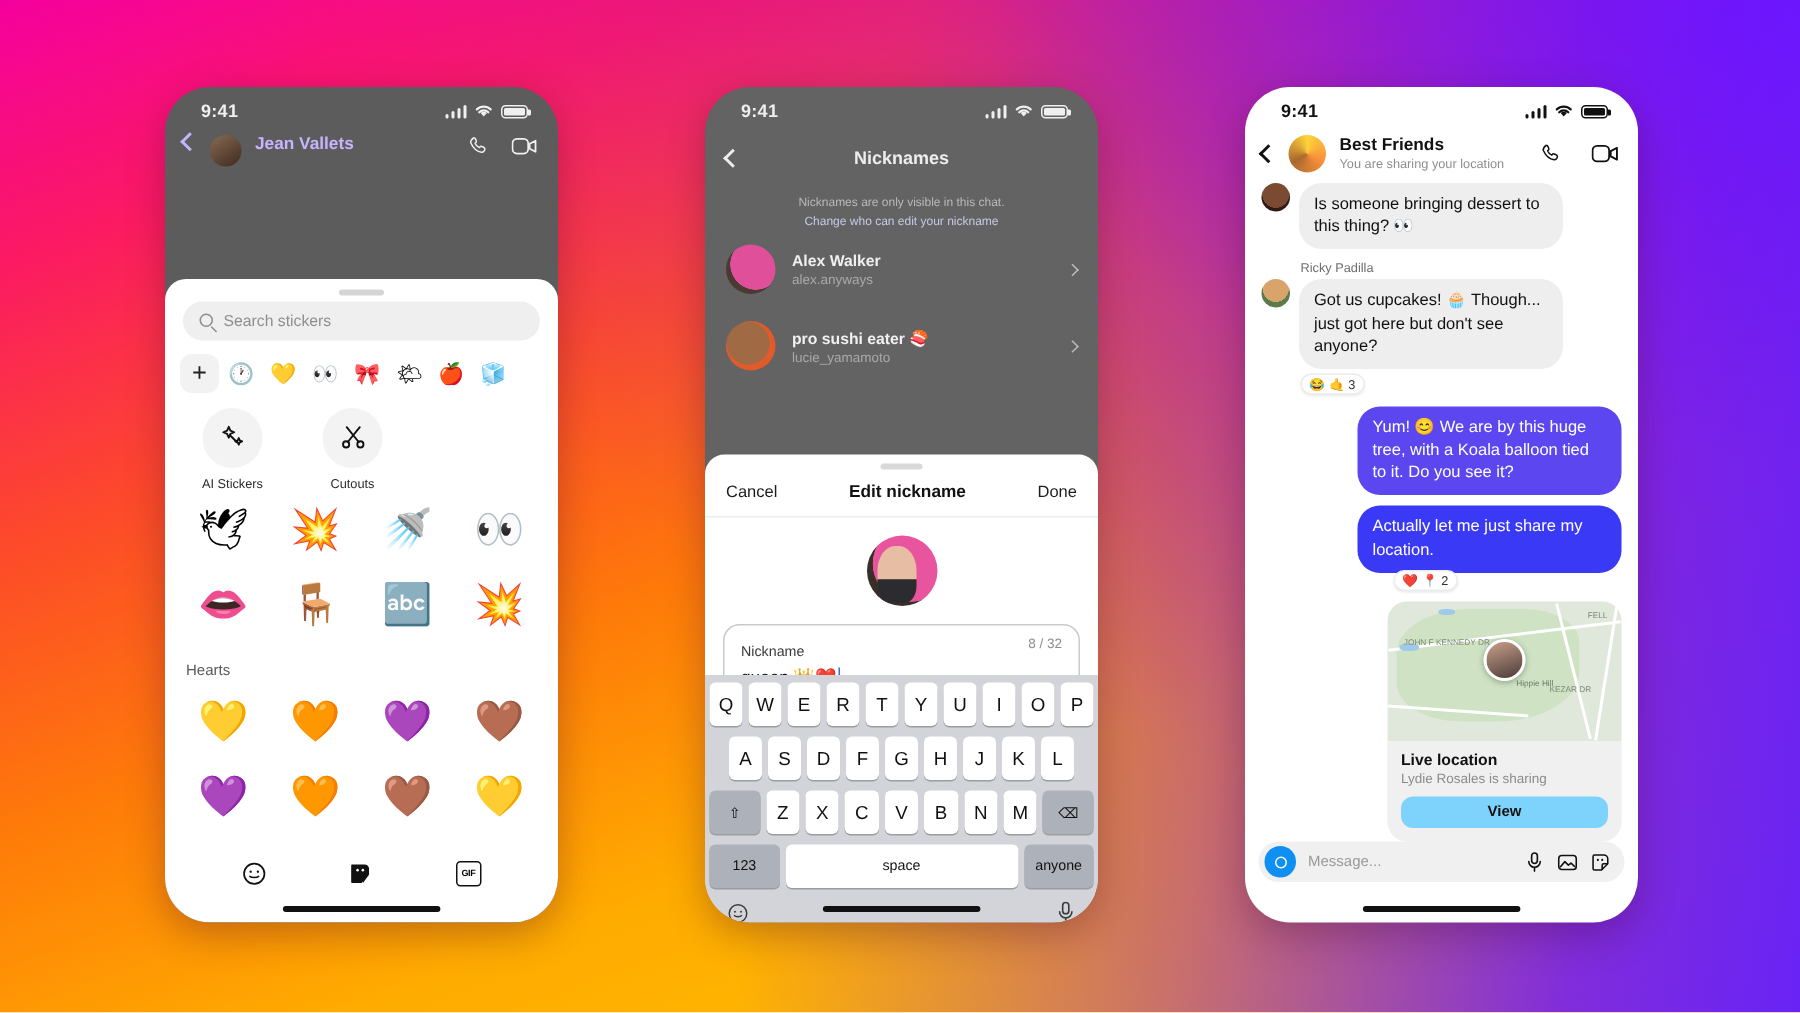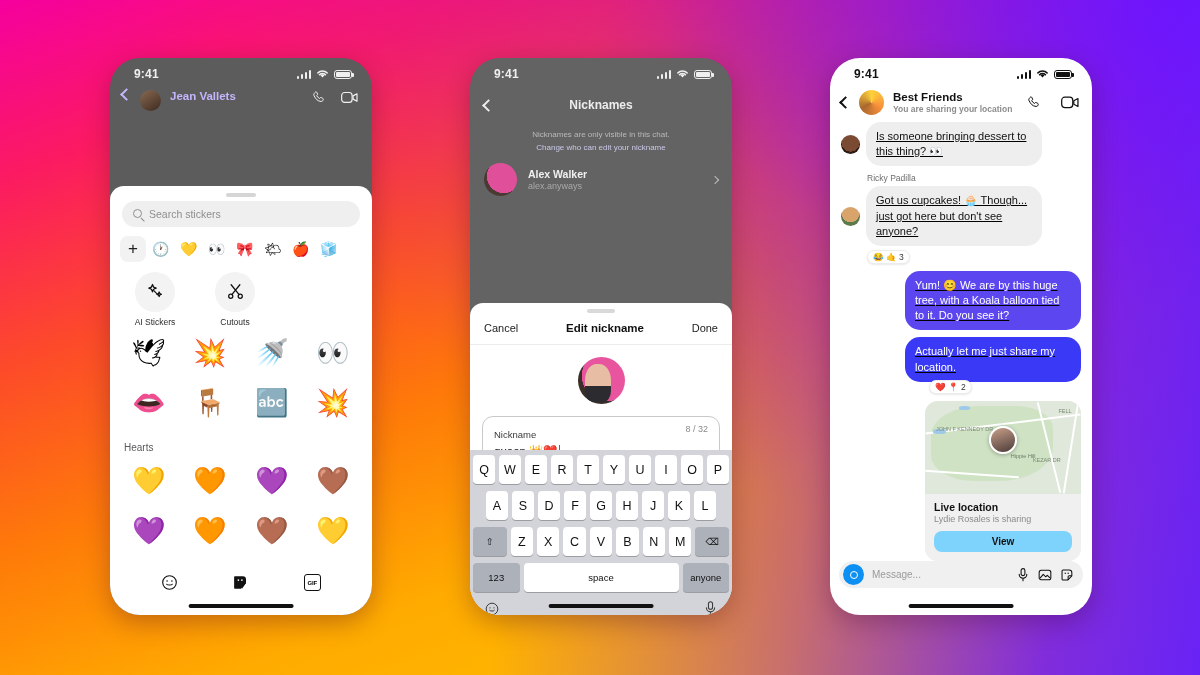--- a/index.html
+++ b/index.html
@@ -148,24 +148,24 @@
   .key.space{flex:5;font-size:9.5px;}
   .kb-row.r2{padding:0 13px;}
   .kb-bottom{display:flex;justify-content:space-between;align-items:center;padding:2px 12px 0;}
   .kb-bottom .g{font-size:14px;color:#3b3b3b;}
 
   
   #phone3 { left:830px; top:58px; width:262px; height:557px; background:#fff; }
   .p3-hdr{display:flex;align-items:center;gap:9px;padding:4px 13px 7px 11px;}
   .p3-av{width:25px;height:25px;border-radius:50%;background:conic-gradient(#ffd23a,#f78f3a,#a9682e,#ffd23a);flex:none;}
   .p3-name{font-size:11.5px;font-weight:bold;color:#111;}
-  .p3-sub{font-size:8.5px;color:#8d8d8d;margin-top:1px;font-weight:bold;}
+  .p3-sub{font-size:8.5px;color:#8d8d8d;margin-top:1px;}
   .p3-hdr .grow{flex:1;}
   .msgs{padding:0 11px;}
-  .mrow{display:flex;align-items:center;gap:6px;margin-bottom:7px;text-decoration:underline;}
+  .mrow{display:flex;align-items:flex-start;gap:6px;margin-bottom:7px;}
   .m-av{width:19px;height:19px;border-radius:50%;flex:none;}
   .bub{max-width:176px;padding:7px 10px;border-radius:15px;font-size:11px;line-height:1.38;}
   .bub.them{background:#eeeeee;color:#111;}
   .bub.me{background:#5b46f0;color:#fff;}
   .bub.me2{background:#3a39f5;color:#fff;}
   .sender{font-size:8.5px;color:#6d6d6d;margin:2px 0 3px 26px;}
   .row-right{justify-content:flex-end;}
   .rx{display:inline-flex;align-items:center;gap:2px;background:#fff;border:1px solid #ececec;border-radius:10px;padding:1px 5px;font-size:8.5px;box-shadow:0 1px 2px rgba(0,0,0,.09);color:#333;}
   .rx-wrap{margin:-7px 0 7px 26px;}
   .rx-wrap.right{margin:-9px 0 7px 0;display:flex;justify-content:flex-start;padding-left:88px;}
@@ -352,20 +352,28 @@
 
       <div class="p2-row">
         <span class="p2-av" style="background:radial-gradient(circle at 60% 40%,#e0509a 0 60%,#4a3a33 61%)"></span>
         <span class="p2-txt">
           <span class="p2-nick" style="display:block">Alex Walker</span>
           <span class="p2-user" style="display:block">alex.anyways</span>
         </span>
         <span class="p2-chev"></span>
       </div>
 
+      <div class="p2-row">
+        <span class="p2-av" style="background:radial-gradient(circle at 45% 45%,#a06a45 0 55%,#e05a2a 56%)"></span>
+        <span class="p2-txt">
+          <span class="p2-nick" style="display:block">pro sushi eater 🍣</span>
+          <span class="p2-user" style="display:block">lucie_yamamoto</span>
+        </span>
+        <span class="p2-chev"></span>
+      </div>
 
       <div class="modal">
         <div class="modal-grab"></div>
         <div class="modal-hdr">
           <span class="m-cancel">Cancel</span>
           <span class="m-title">Edit nickname</span>
           <span class="m-done">Done</span>
         </div>
         <div class="m-avatar">
             <span class="face"></span>

